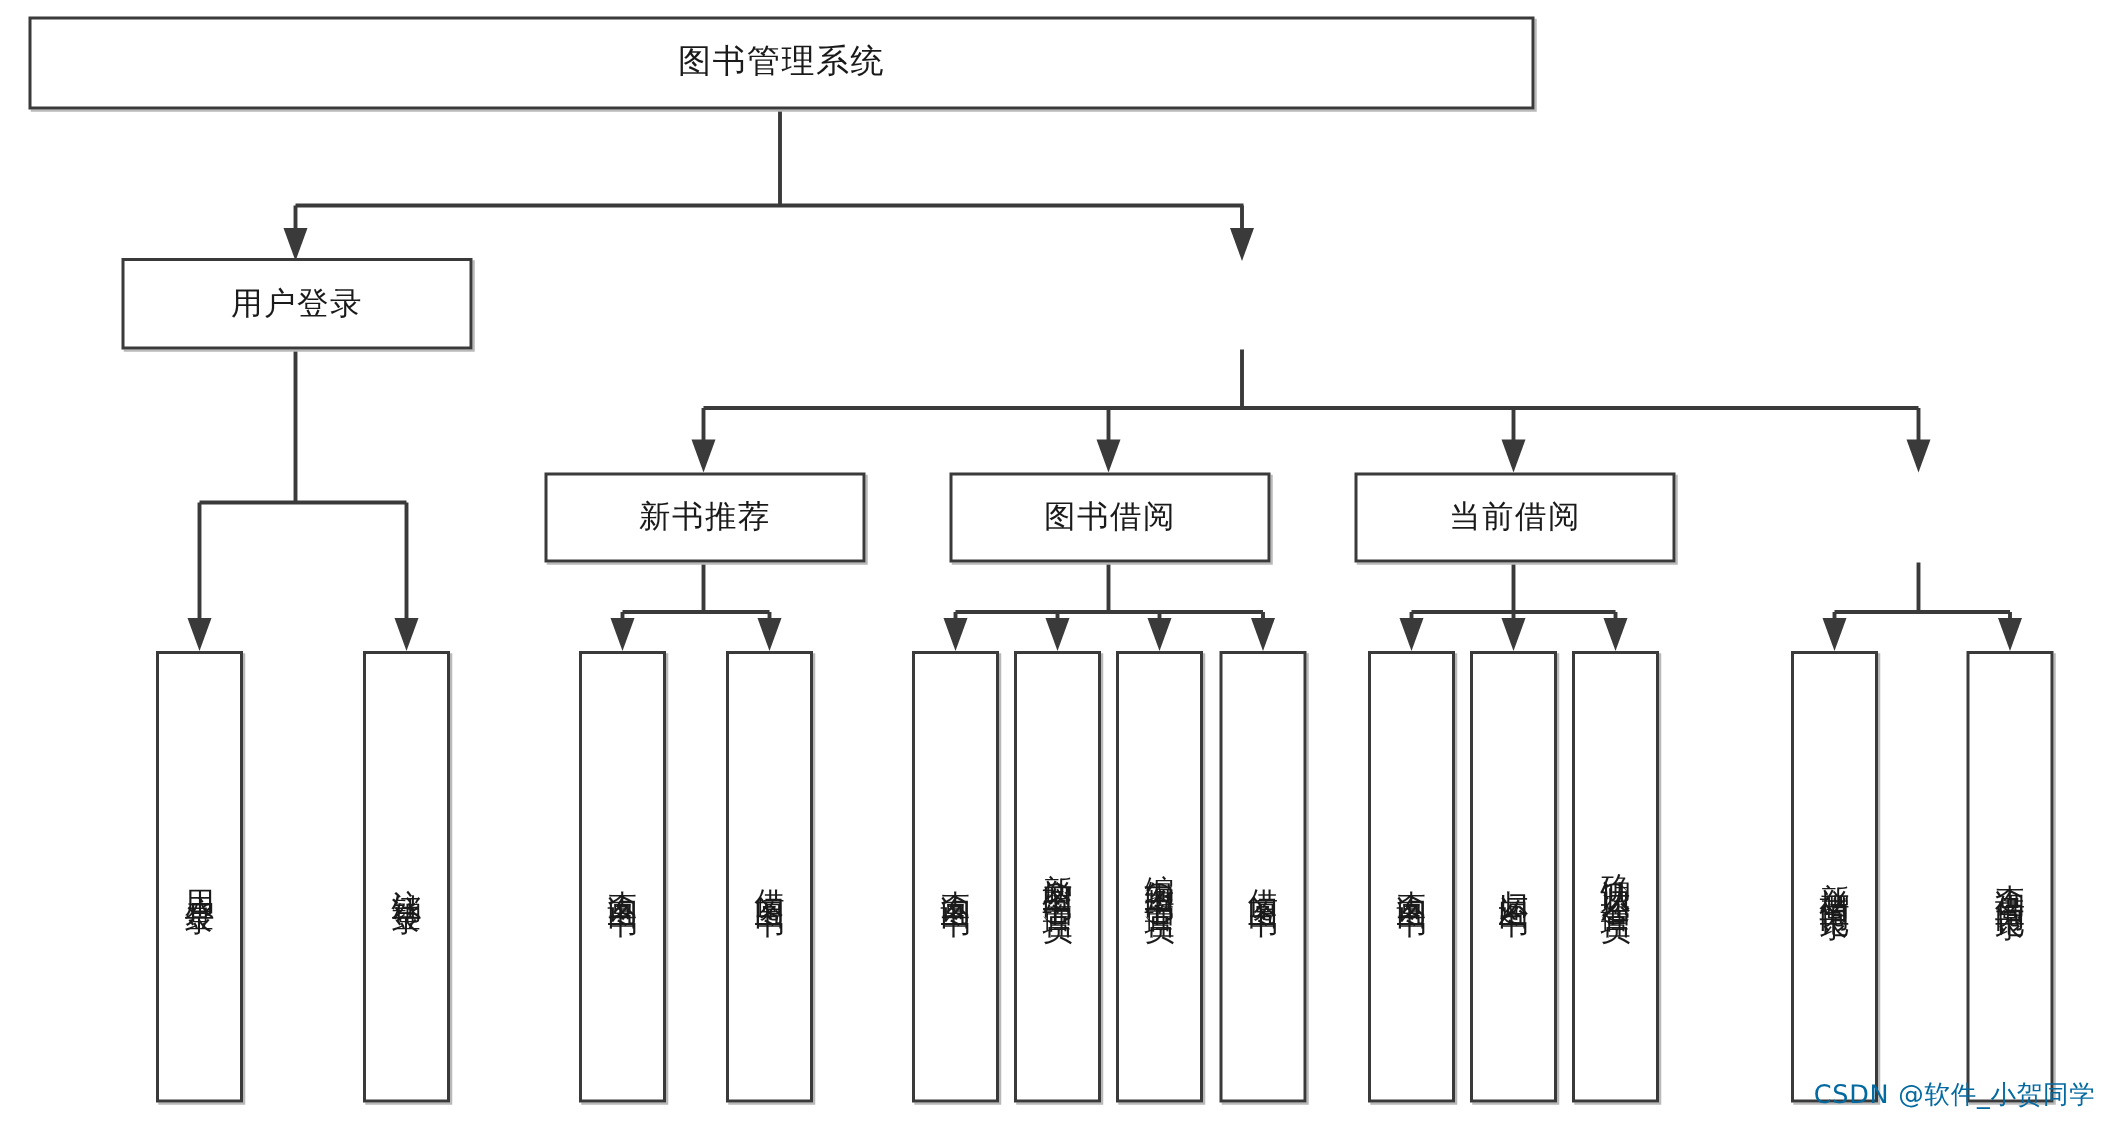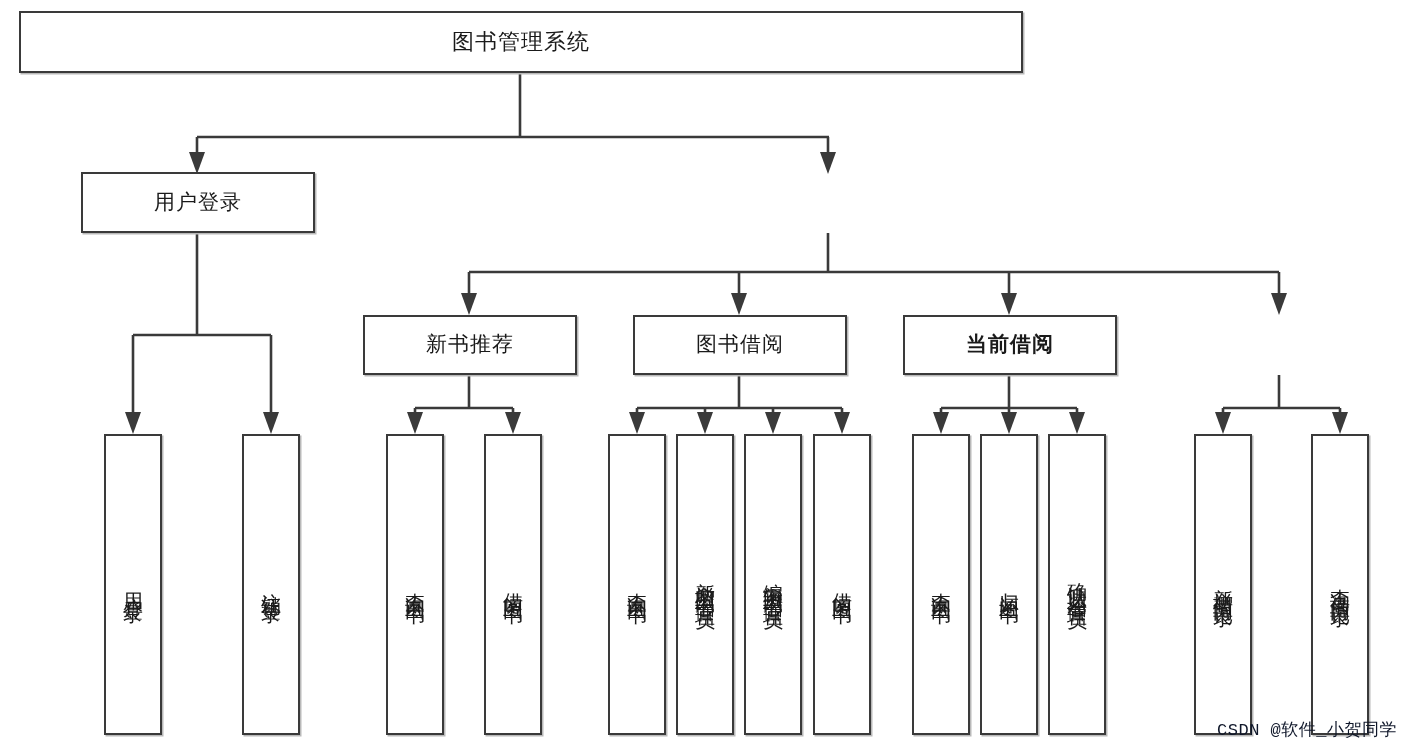--- a/index.html
+++ b/index.html
@@ -66,25 +66,24 @@
   }
   #wires line, #wires path{
     stroke:#3a3a3a;stroke-width:2.6;fill:none;
   }
   .arrowhead{fill:#3a3a3a;stroke:none;}
   
   #watermark{
     position:absolute;
     right:8px;bottom:6px;
     font-size:17px;
-    color:#0f172a;
+    color:#0369a1;
     letter-spacing:0.5px;
     white-space:nowrap;
     user-select:none;
-    font-family:Liberation Mono, monospace;
   }
 </style>
 </head>
 <body>
 
 <div id="diagram">
 
   <svg id="wires" viewBox="0 0 1405 747">
     <defs></defs>
 
@@ -158,21 +157,21 @@
   <div class="node horiz" style="left:81px;top:172px;width:234px;height:61px;">
     <span>用户登录</span>
   </div>
 
   <div class="node horiz" style="left:363px;top:315px;width:214px;height:60px;">
     <span>新书推荐</span>
   </div>
   <div class="node horiz" style="left:633px;top:315px;width:214px;height:60px;">
     <span>图书借阅</span>
   </div>
-  <div class="node horiz" style="left:903px;top:315px;width:214px;height:60px;font-weight:bold;">
+  <div class="node horiz" style="left:903px;top:315px;width:214px;height:60px;">
     <span>当前借阅</span>
   </div>
 
   <div class="node vert" style="left:104px;top:434px;width:58px;height:301px;">
     <div class="vwrap">
         <span class="vlabel">用户登录</span>
       </div>
   </div>
   <div class="node vert" style="left:242px;top:434px;width:58px;height:301px;">
     <div class="vwrap">

